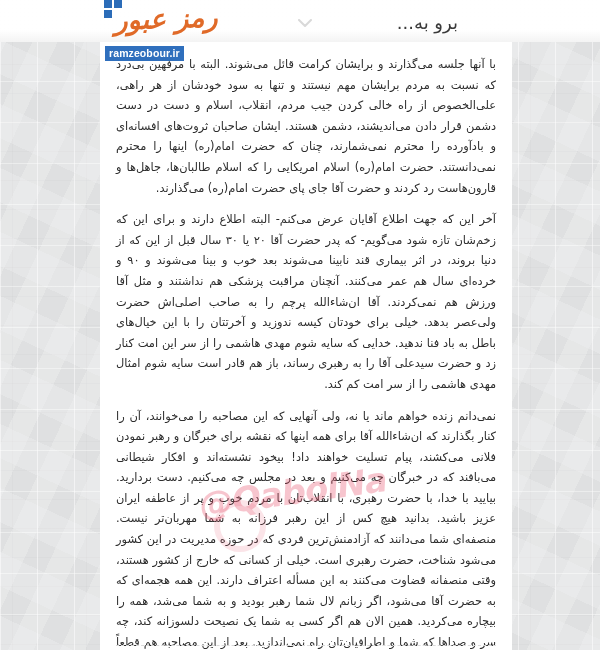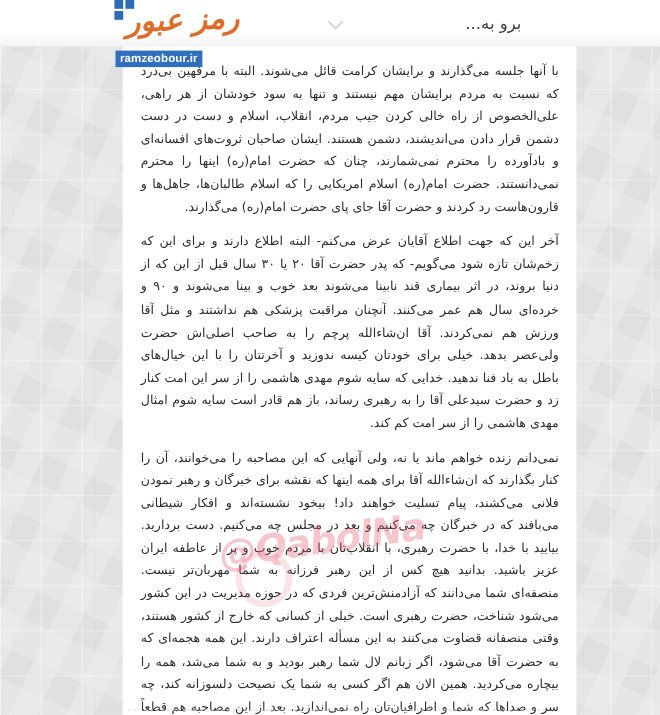--- a/index.html
+++ b/index.html
@@ -48,23 +48,23 @@
   }
   #topbar-shade {
     position: absolute;
     left: 0; top: 0;
     width: 600px; height: 42px;
     background: linear-gradient(180deg, #ffffff 0%, #ffffff 72%, #f3f3f3 100%);
     opacity: .97;
   }
   #goto-label {
     position: absolute;
-    right: 126px;
+    right: 142px;
     top: 12px;
-    font-size: 15px;
+    font-size: 18px;
     color: #3a3a3a;
     letter-spacing: .1px;
     white-space: nowrap;
     z-index: 7;
   }
   #chevron {
     position: absolute;
     left: 297px;
     top: 17px;
     width: 16px;
@@ -123,21 +123,21 @@
     padding: 1px 4px 2px 4px;
     letter-spacing: .1px;
     direction: ltr;
     white-space: nowrap;
     font-family: "Liberation Sans", sans-serif;
   }
 
   
   #card {
     position: absolute;
-    left: 112px;
+    left: 100px;
     top: 42px;
     width: 412px;
     height: 608px;
     background: #ffffff;
     z-index: 4;
     overflow: hidden;
   }
   #article {
     position: relative;
     padding: 12px 16px 10px 16px;

